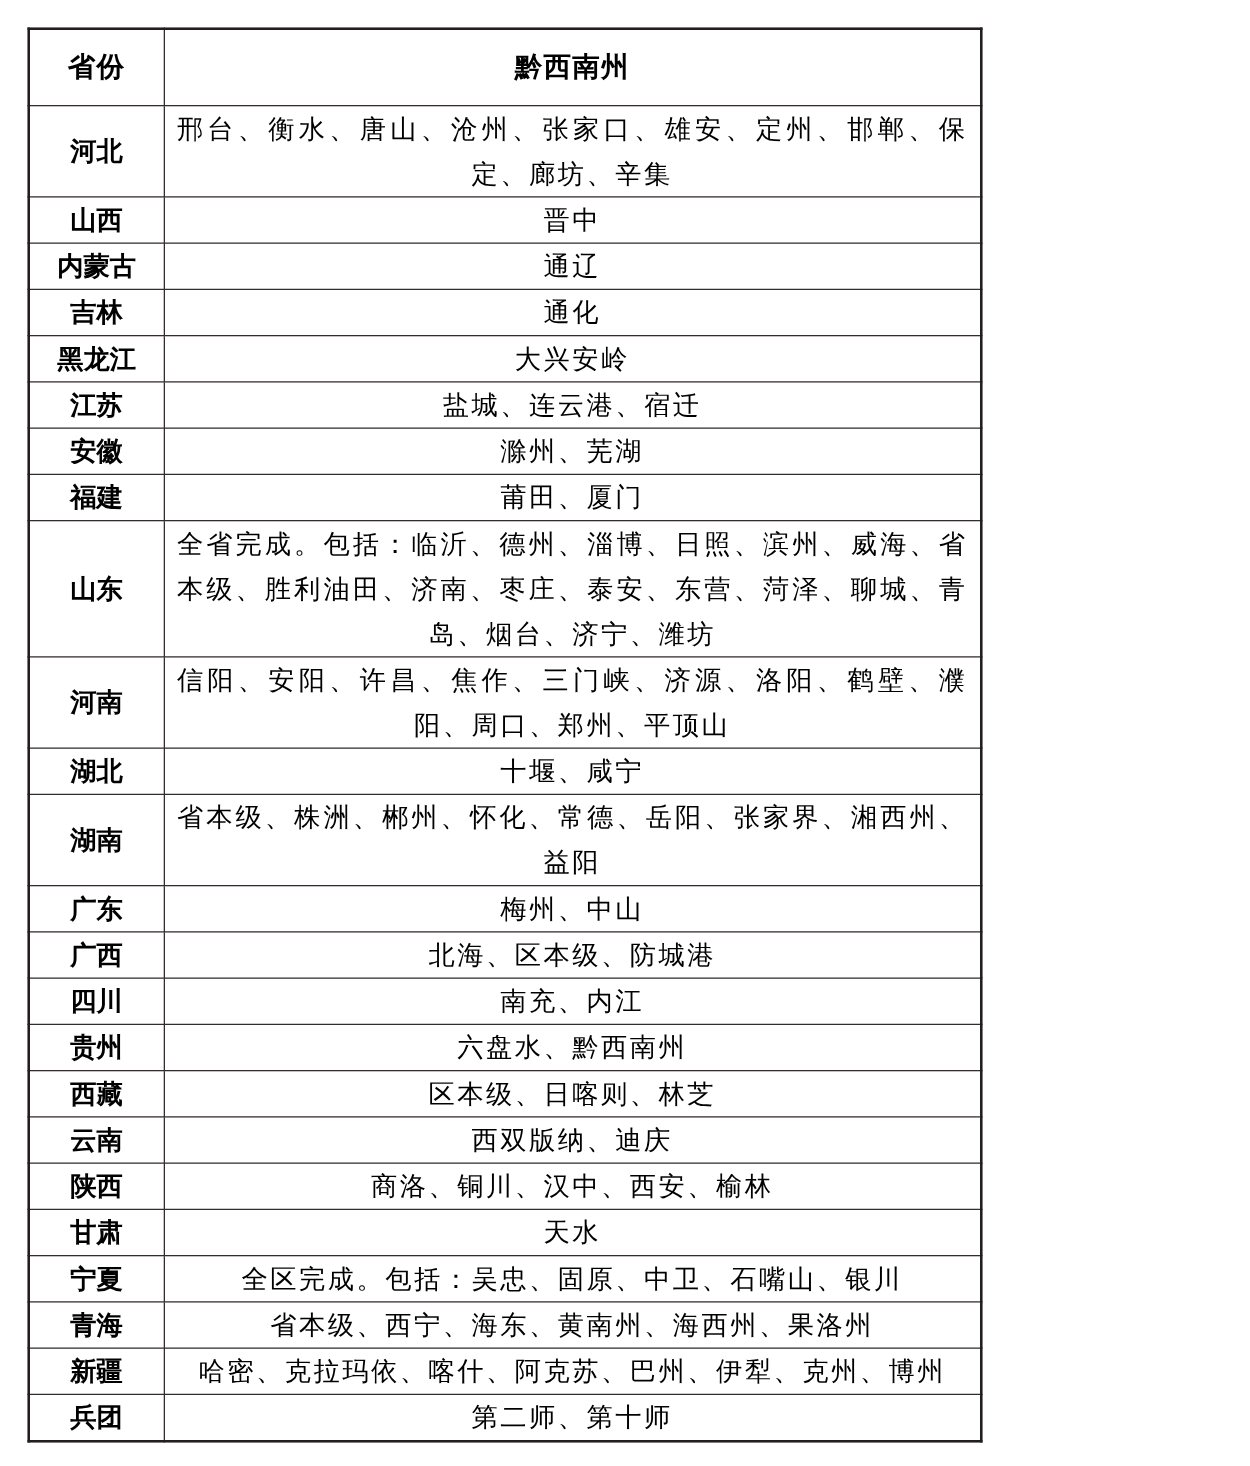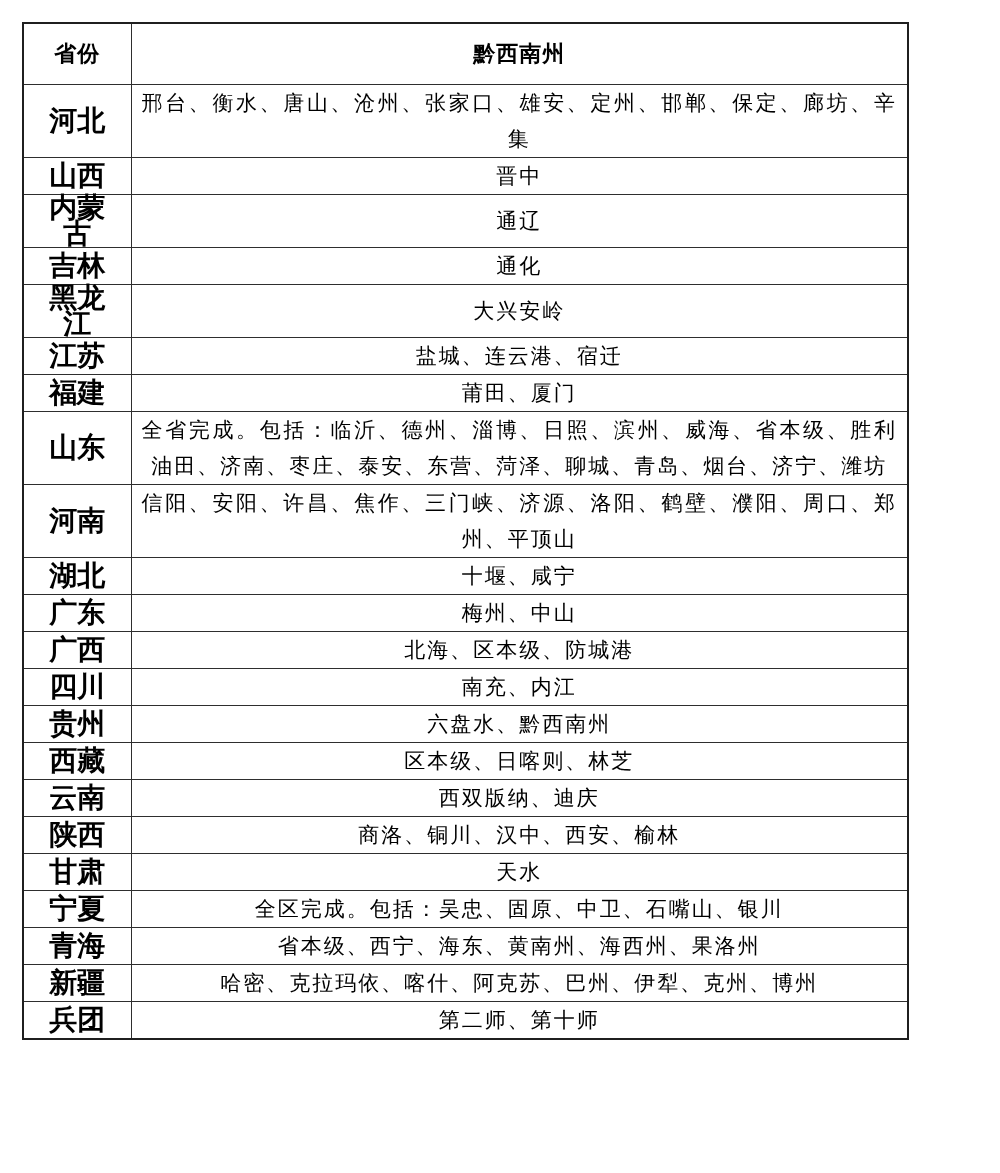--- a/index.html
+++ b/index.html
@@ -12,42 +12,42 @@
     background: #ffffff;
     font-family: "Liberation Serif", "DejaVu Serif", serif;
     color: #000000;
     position: relative;
     overflow: hidden;
   }
   .doc-table {
     position: absolute;
     left: 22px;
     top: 22px;
-    width: 887px;
+    width: 764px;
     border-collapse: collapse;
     table-layout: fixed;
     border: 2px solid #1f1f1f;
     background: #f9a8d4;
   }
   .doc-table col.col-province { width: 108px; }
   .doc-table th, .doc-table td {
     border: 1px solid #2e2e2e;
     vertical-align: middle;
     background: #ffffff;
   }
   .doc-table thead th {
     height: 60px;
     font-size: 22px;
     font-weight: bold;
     text-align: center;
     letter-spacing: 1px;
     padding: 0 4px;
   }
   .doc-table tbody th.prov {
-    font-size: 28px;
+    font-size: 21px;
     font-weight: bold;
     text-align: center;
     padding: 0 14px;
     line-height: 26px;
   }
   .doc-table tbody td.regions {
     font-size: 21px;
     line-height: 36px;
     height: 36px;
     text-align: justify;
@@ -98,20 +98,24 @@
     <th class="prov">黑龙江</th>
     <td class="regions">大兴安岭</td>
   </tr>
 
   <tr>
     <th class="prov">江苏</th>
     <td class="regions">盐城、连云港、宿迁</td>
   </tr>
 
 
+  <tr>
+    <th class="prov">安徽</th>
+    <td class="regions">滁州、芜湖</td>
+  </tr>
 
   <tr>
     <th class="prov">福建</th>
     <td class="regions">莆田、厦门</td>
   </tr>
 
 
   <tr>
     <th class="prov">山东</th>
     <td class="regions">全省完成。包括：临沂、德州、淄博、日照、滨州、威海、省本级、胜利油田、济南、枣庄、泰安、东营、菏泽、聊城、青岛、烟台、济宁、潍坊</td>
@@ -120,20 +124,24 @@
   <tr>
     <th class="prov">河南</th>
     <td class="regions">信阳、安阳、许昌、焦作、三门峡、济源、洛阳、鹤壁、濮阳、周口、郑州、平顶山</td>
   </tr>
 
   <tr>
     <th class="prov">湖北</th>
     <td class="regions">十堰、咸宁</td>
   </tr>
 
+  <tr>
+    <th class="prov">湖南</th>
+    <td class="regions">省本级、株洲、郴州、怀化、常德、岳阳、张家界、湘西州、益阳</td>
+  </tr>
 
   <tr>
     <th class="prov">广东</th>
     <td class="regions">梅州、中山</td>
   </tr>
 
   <tr>
     <th class="prov">广西</th>
     <td class="regions">北海、区本级、防城港</td>
   </tr>

